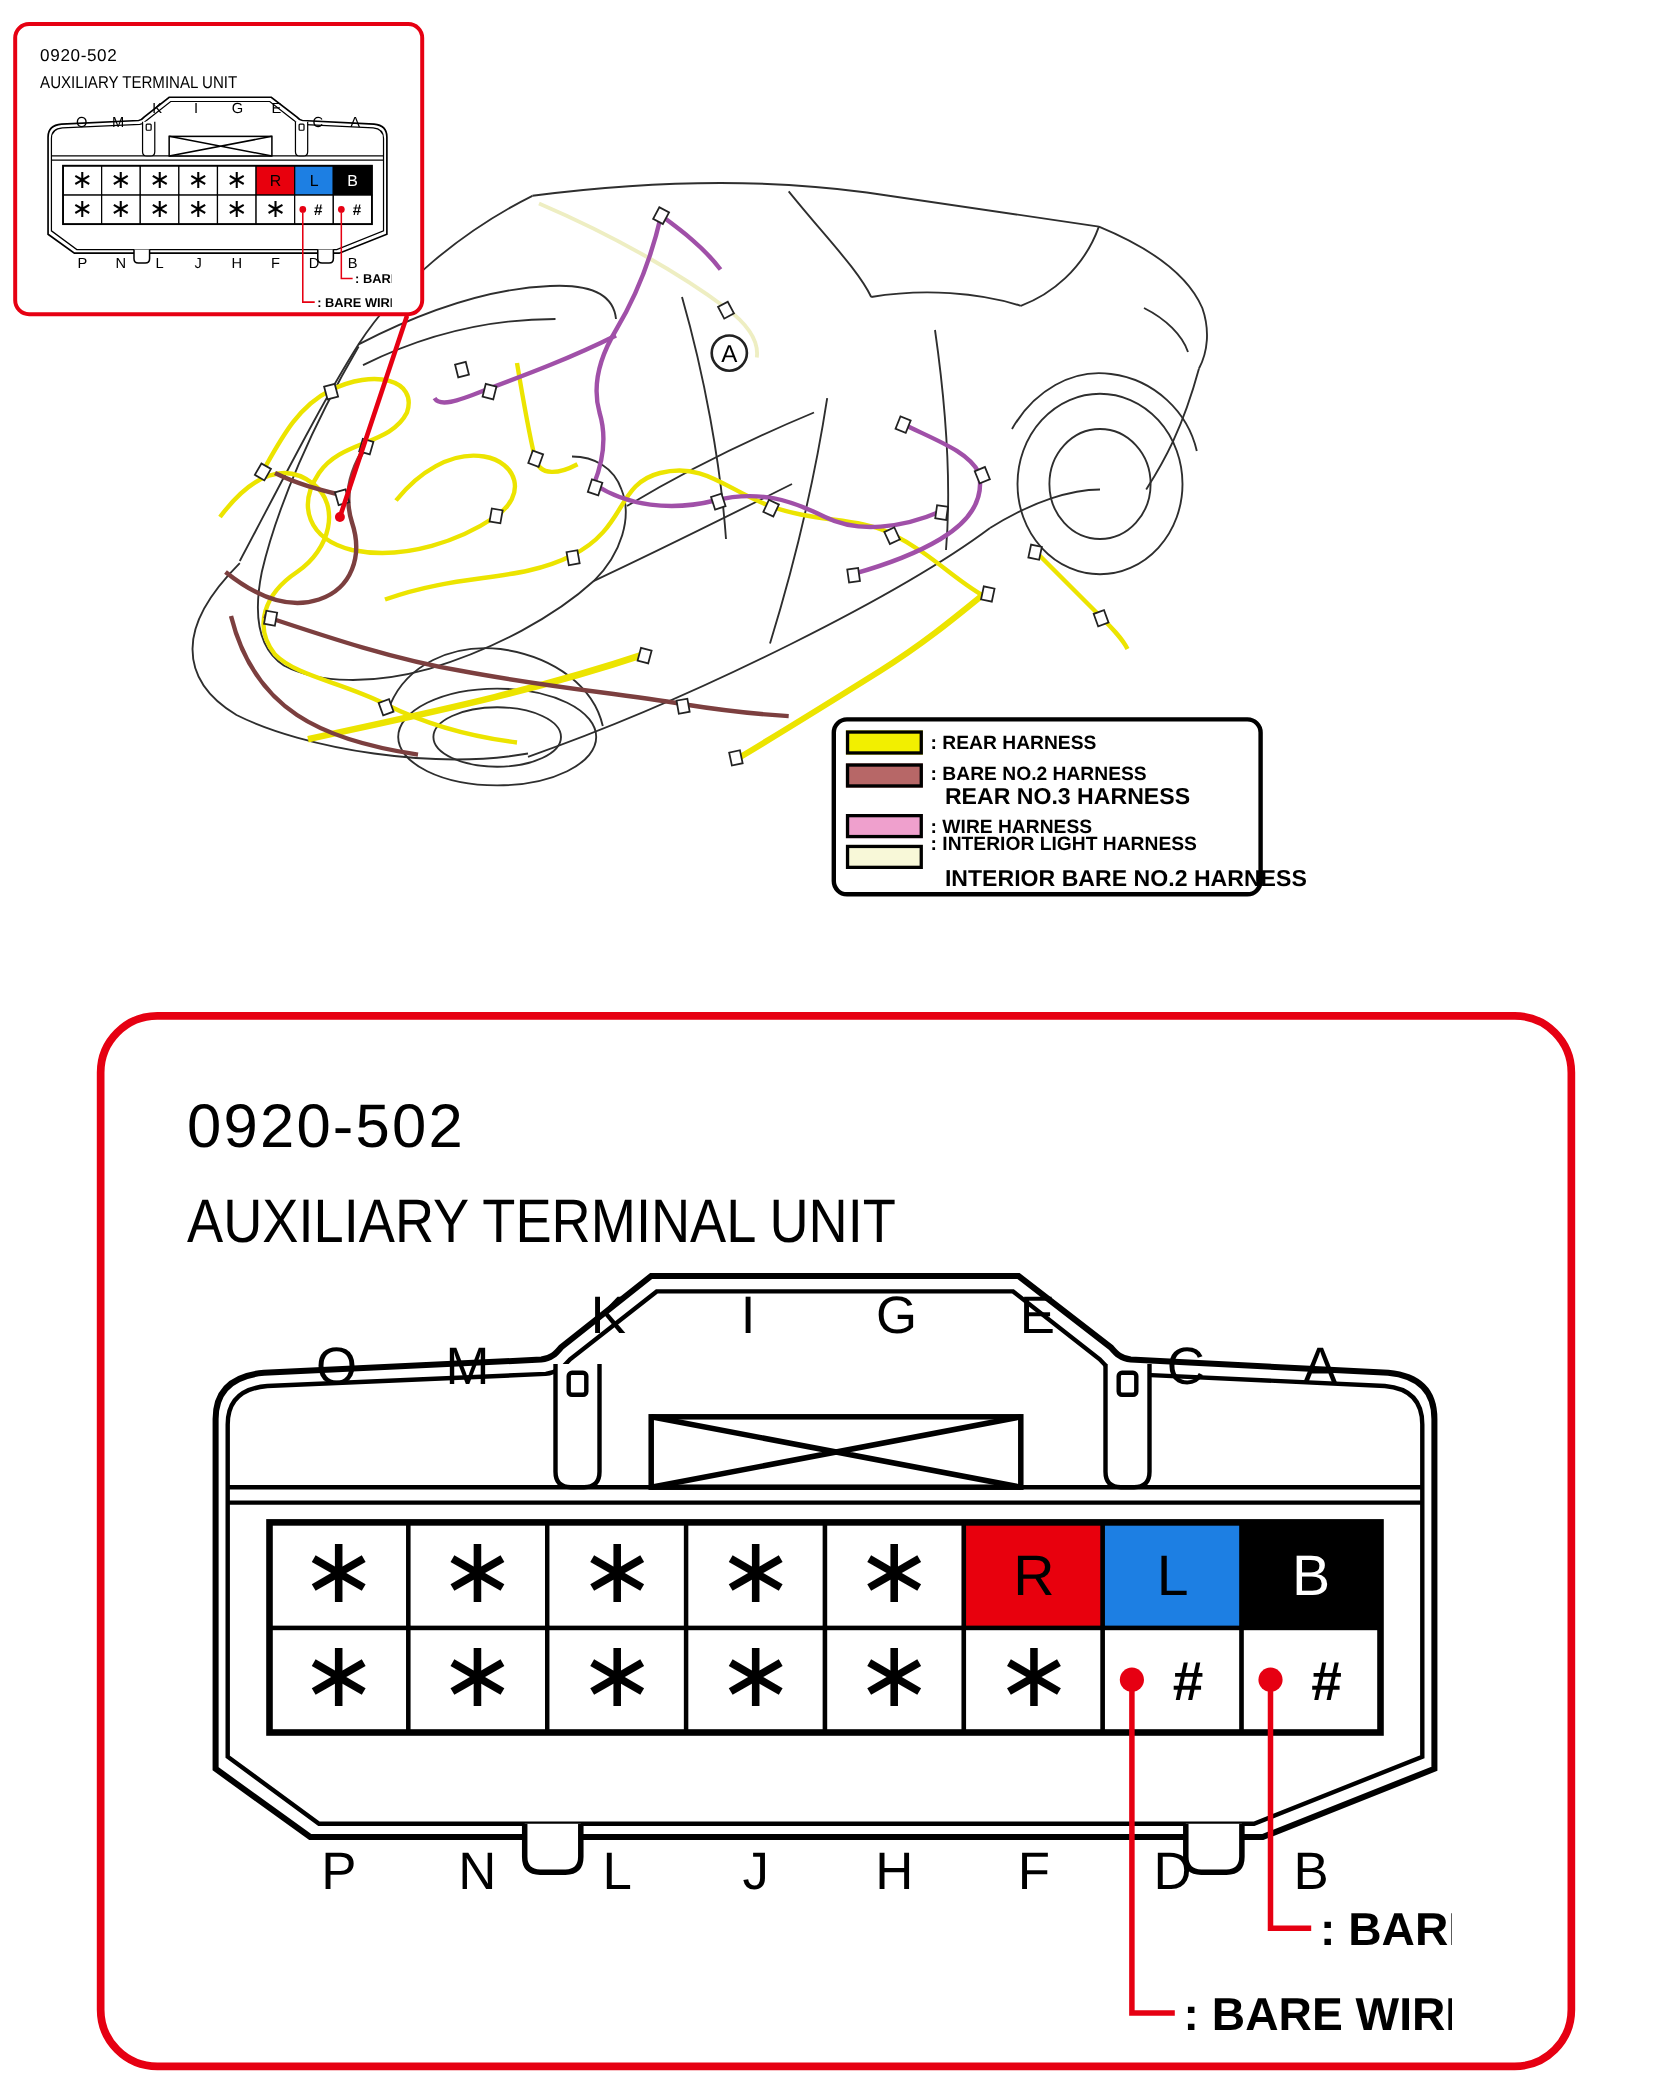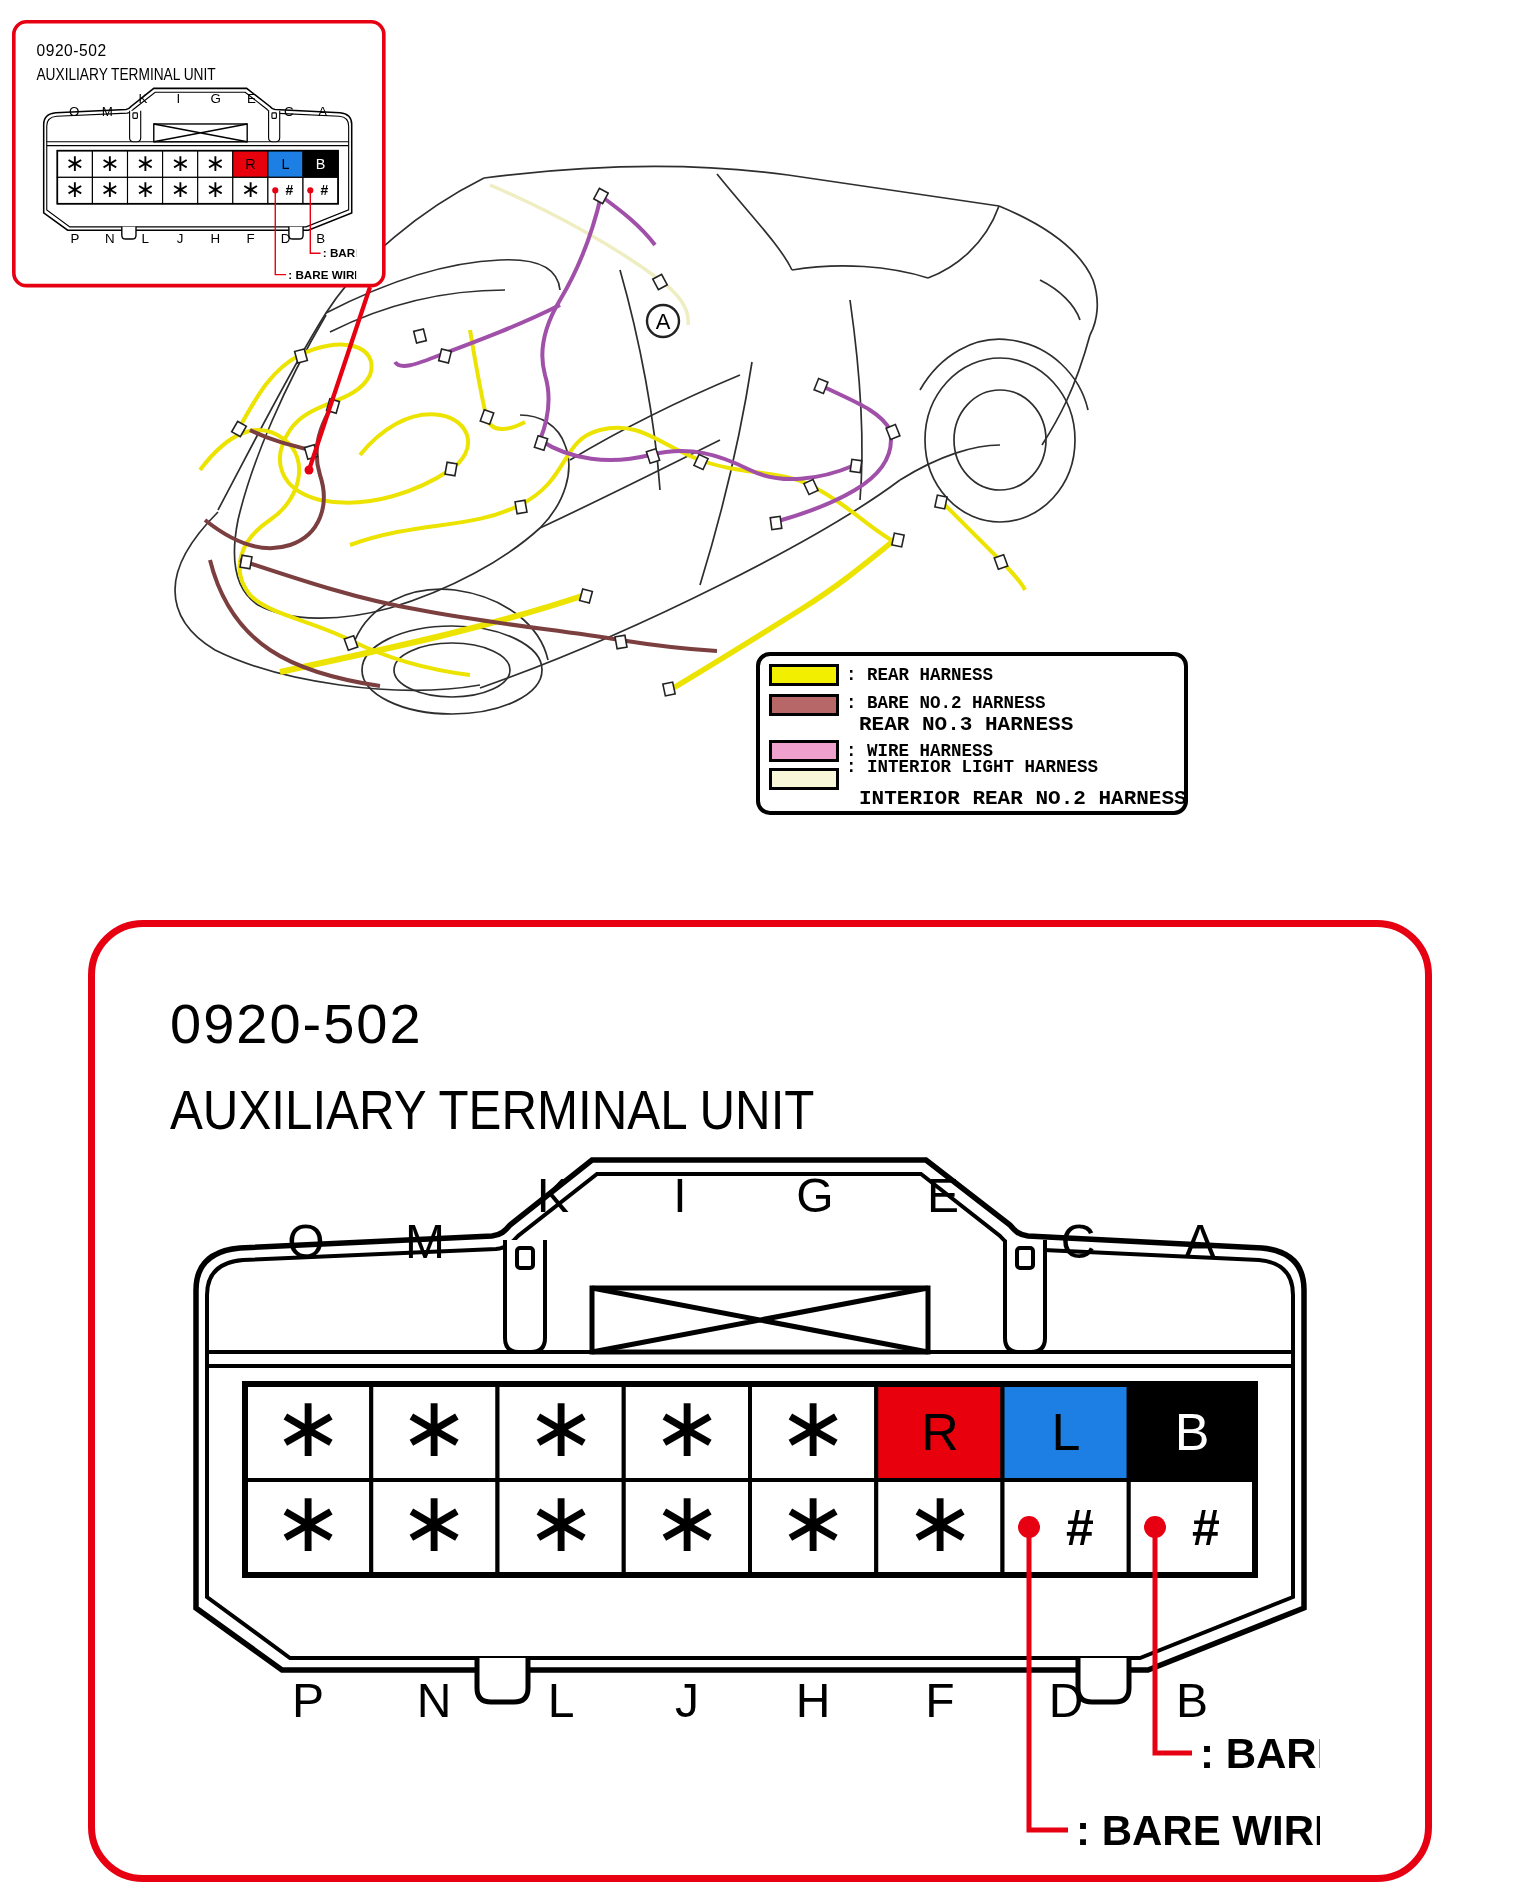--- a/index.html
+++ b/index.html
@@ -2,22 +2,22 @@
 <html><head>
 <meta charset="utf-8">
 <style>
   html,body{margin:0;padding:0;background:#fff;}
   #canvas{position:relative;width:1518px;height:1902px;background:#fff;overflow:hidden;
           font-family:"Liberation Sans", sans-serif;color:#000;}
   svg{display:block;}
   
   #car-layer{position:absolute;left:100px;top:80px;width:1060px;height:660px;z-index:1;pointer-events:none;}
   
-  #legend{position:absolute;left:756px;top:652px;width:432px;height:163px;background:#fff;
-          border:4px solid #000;border-radius:14px;z-index:2;box-sizing:border-box;font-family:Liberation Mono, monospace;}
+  #legend{position:absolute;left:756px;top:652px;width:392px;height:163px;background:#fff;
+          border:4px solid #000;border-radius:14px;z-index:2;box-sizing:border-box;}
   .lg-swatch{position:absolute;left:9px;width:70px;height:22px;border:3px solid #000;box-sizing:border-box;}
   .lg-text{position:absolute;left:86px;font-size:17.5px;font-weight:bold;white-space:nowrap;line-height:22px;}
   .lg-text2{position:absolute;left:99px;font-size:21px;font-weight:bold;white-space:nowrap;line-height:22px;}
   
   .unit-box{position:absolute;left:88px;top:920px;width:1344px;height:962px;background:#fff;
             border:7px solid #e60012;border-radius:55px;box-sizing:border-box;z-index:2;}
   .unit-code{position:absolute;left:75px;top:64px;font-size:56px;letter-spacing:2px;white-space:nowrap;}
   .unit-name{position:absolute;left:75px;top:150px;font-size:56px;letter-spacing:0px;white-space:nowrap;
              transform:scaleX(0.88);transform-origin:0 0;}
   .conn-svg{position:absolute;left:65px;top:203px;width:1160px;height:750px;}
@@ -142,21 +142,21 @@
 
     <div class="lg-swatch" style="top: 38px; background-color: rgb(183, 103, 103);"></div>
     <div class="lg-text" style="top:36px">: BARE NO.2 HARNESS</div>
     <div class="lg-text2" style="top:58px">REAR NO.3 HARNESS</div>
 
     <div class="lg-swatch" style="top: 84px; background-color: rgb(239, 160, 205);"></div>
     <div class="lg-text" style="top:84px">: WIRE HARNESS</div>
 
     <div class="lg-swatch" style="top: 112px; background-color: rgb(248, 248, 216);"></div>
     <div class="lg-text" style="top:100px">: INTERIOR LIGHT HARNESS</div>
-    <div class="lg-text2" style="top:132px">INTERIOR REAR NO.2 HARNESS</div>
+    <div class="lg-text2" style="top:132px">INTERIOR BARE NO.2 HARNESS</div>
   </div>
 
   <div class="unit-box" id="unit-big" style="border-color: rgb(230, 0, 18);">
     <div class="unit-code">0920-502</div>
     <div class="unit-name">AUXILIARY TERMINAL UNIT</div>
 
     <svg class="conn-svg" viewBox="160 1130 1160 750" fill="none">
 
       <g stroke="#000" fill="#fff">
 

